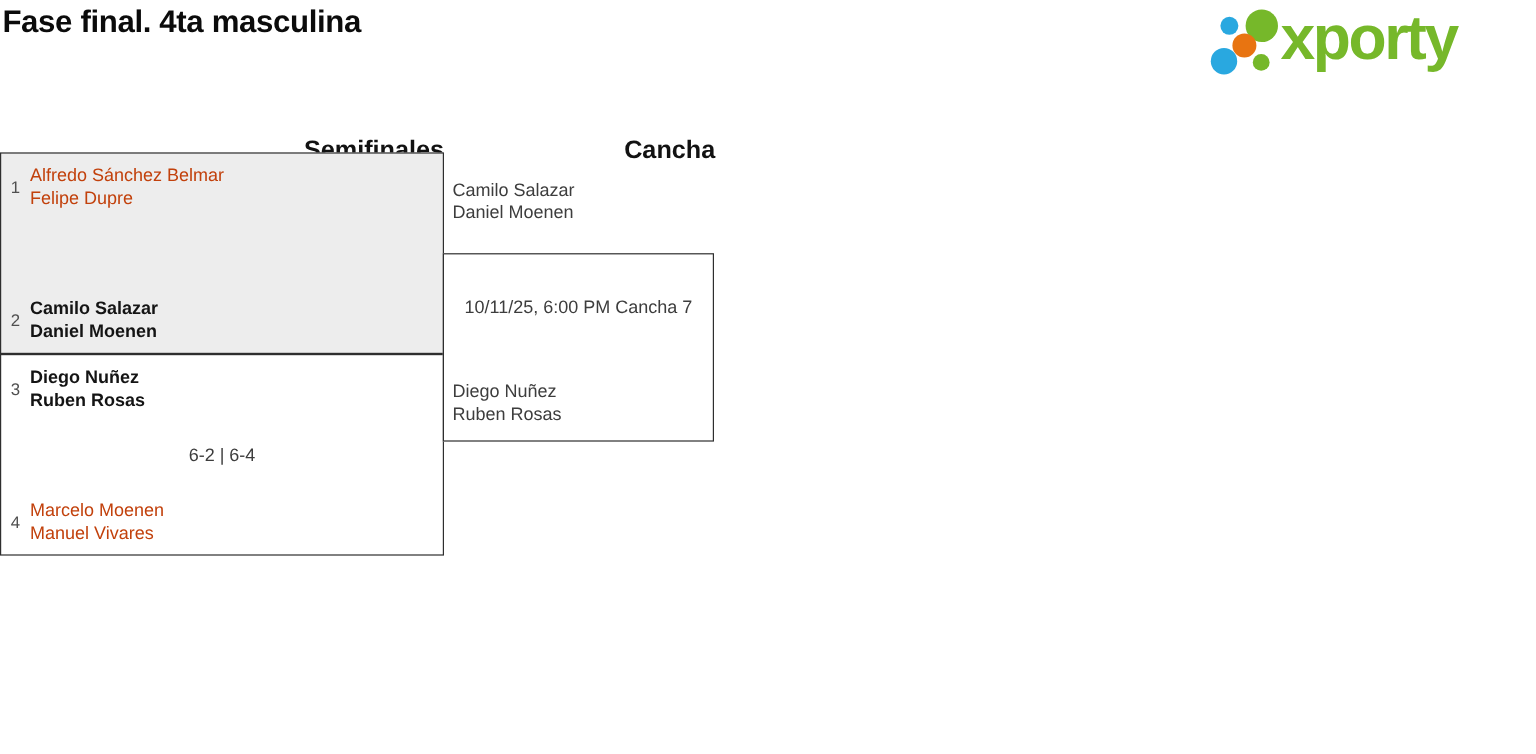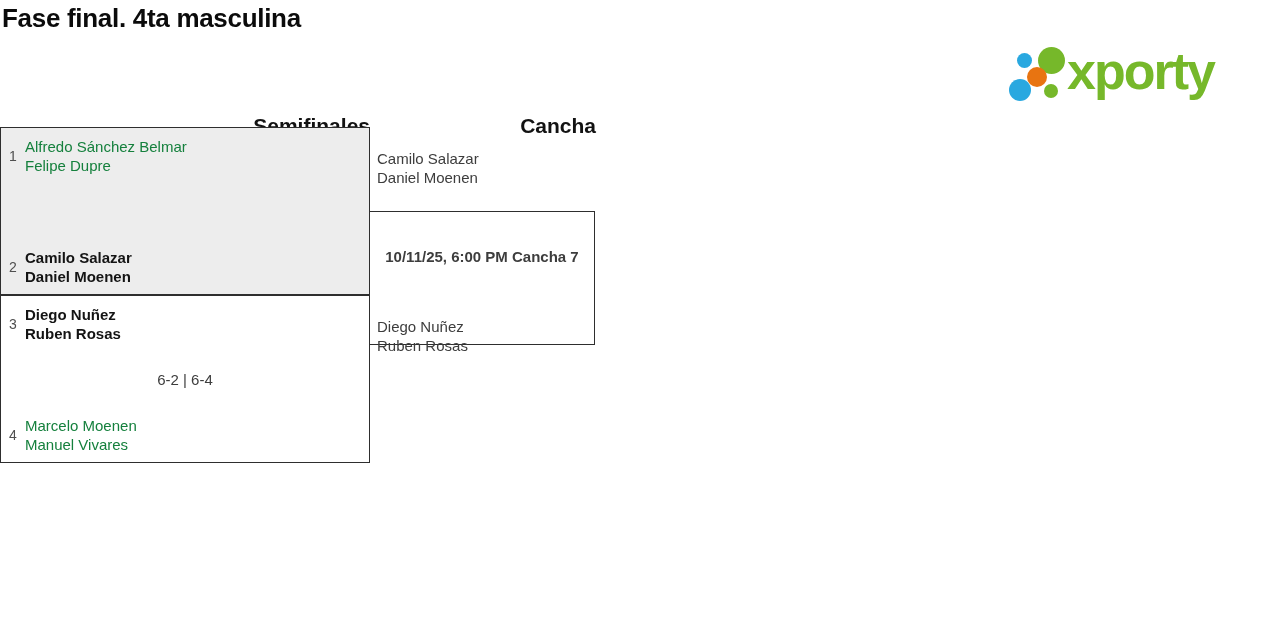--- a/index.html
+++ b/index.html
@@ -19,21 +19,21 @@
     left: 2px;
     top: 2px;
     font-size: 26px;
     font-weight: 700;
     line-height: 33px;
     color: #0b0b0b;
     letter-spacing: -0.3px;
   }
 
   
-  .logo { position: absolute; left: 1004px; top: 0; width: 235px; height: 78px; margin-top: 39px; }
+  .logo { position: absolute; left: 1004px; top: 0; width: 235px; height: 78px; }
   .dot { position: absolute; border-radius: 50%; }
   .dot-blue-sm   { left: 13px; top: 14px; width: 15px; height: 15px; background: #29a8e0; }
   .dot-green-lg  { left: 34px; top: 8px;  width: 27px; height: 27px; background: #76b82a; }
   .dot-orange    { left: 23px; top: 28px; width: 20px; height: 20px; background: #e87411; }
   .dot-blue-lg   { left: 5px;  top: 40px; width: 22px; height: 22px; background: #29a8e0; }
   .dot-green-sm  { left: 40px; top: 45px; width: 14px; height: 14px; background: #76b82a; }
   .logo-text {
     position: absolute;
     left: 63px;
     top: 2px;
@@ -55,38 +55,38 @@
   .round-label.semis { left: 0; width: 370px; }
   .round-label.final { left: 370px; width: 226px; }
 
   
   .match {
     position: absolute;
     border: 1px solid #2e2e2e;
   }
   .match.sf1 { left: 0; top: 127px; width: 370px; height: 168px; background: #ededed; }
   .match.sf2 { left: 0; top: 295px; width: 370px; height: 168px; background: #ffffff; }
-  .match.final-box { left: 369px; top: 211px; width: 226px; height: 134px; background: #ffffff; font-weight: bold; }
+  .match.final-box { left: 369px; top: 211px; width: 226px; height: 157px; background: #ffffff; }
 
   .seed {
     position: absolute;
     left: 8px;
     font-size: 14px;
     line-height: 19px;
     color: #4f4f4f;
   }
   .seed.top { top: 19px; }
   .seed.bottom { top: 130px; }
 
   .team {
     position: absolute;
     left: 24px;
     font-size: 15px;
     line-height: 19px;
-    color: #15803d;
+    color: #c2410c;
     white-space: nowrap;
   }
   .team.top { top: 9px; }
   .team.bottom { top: 120px; }
   .team.winner { font-weight: 700; color: #141414; }
 
   .score {
     position: absolute;
     left: 0;
     top: 74px;

